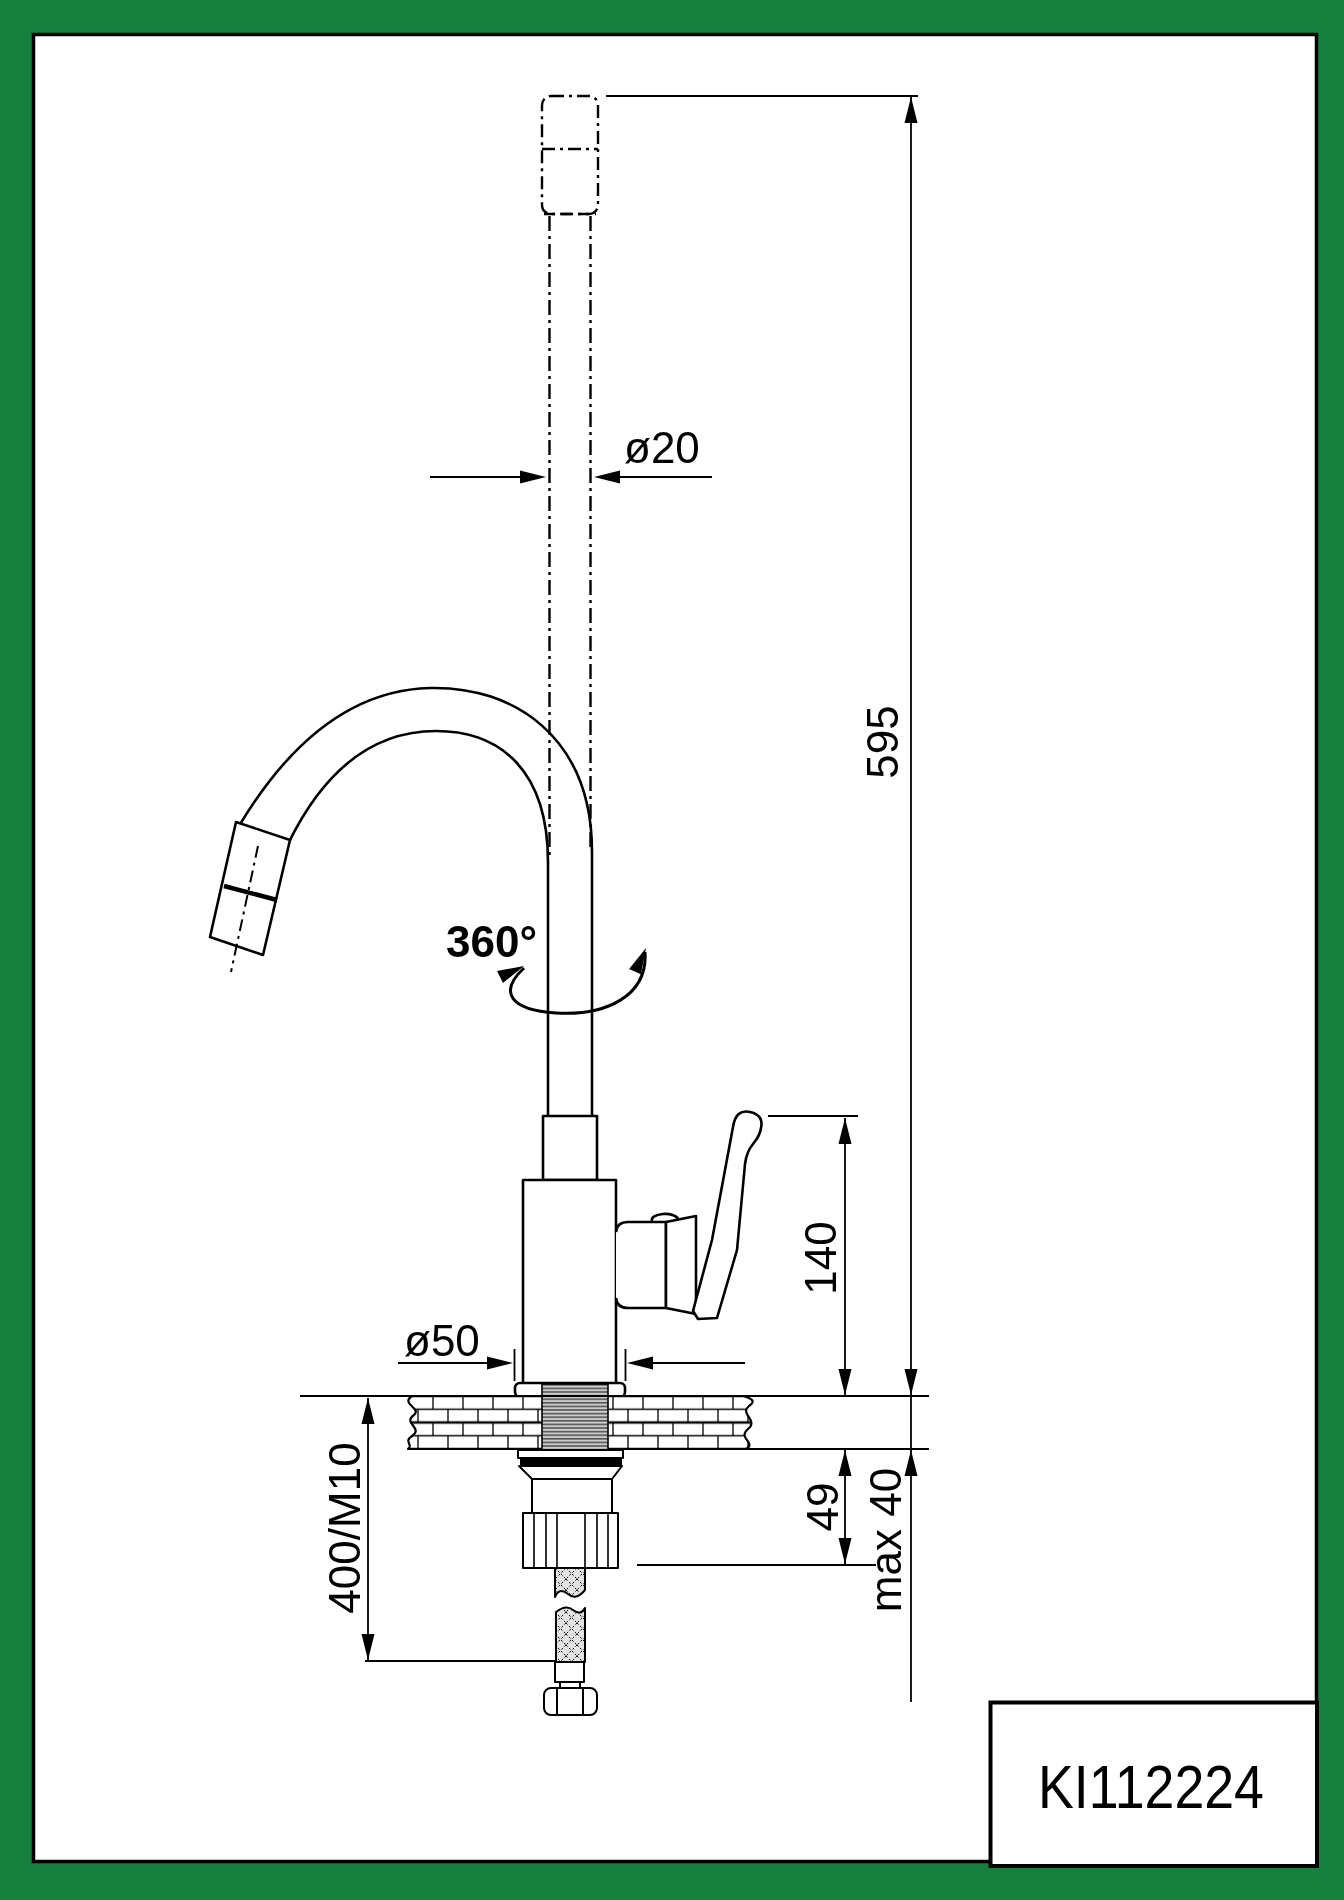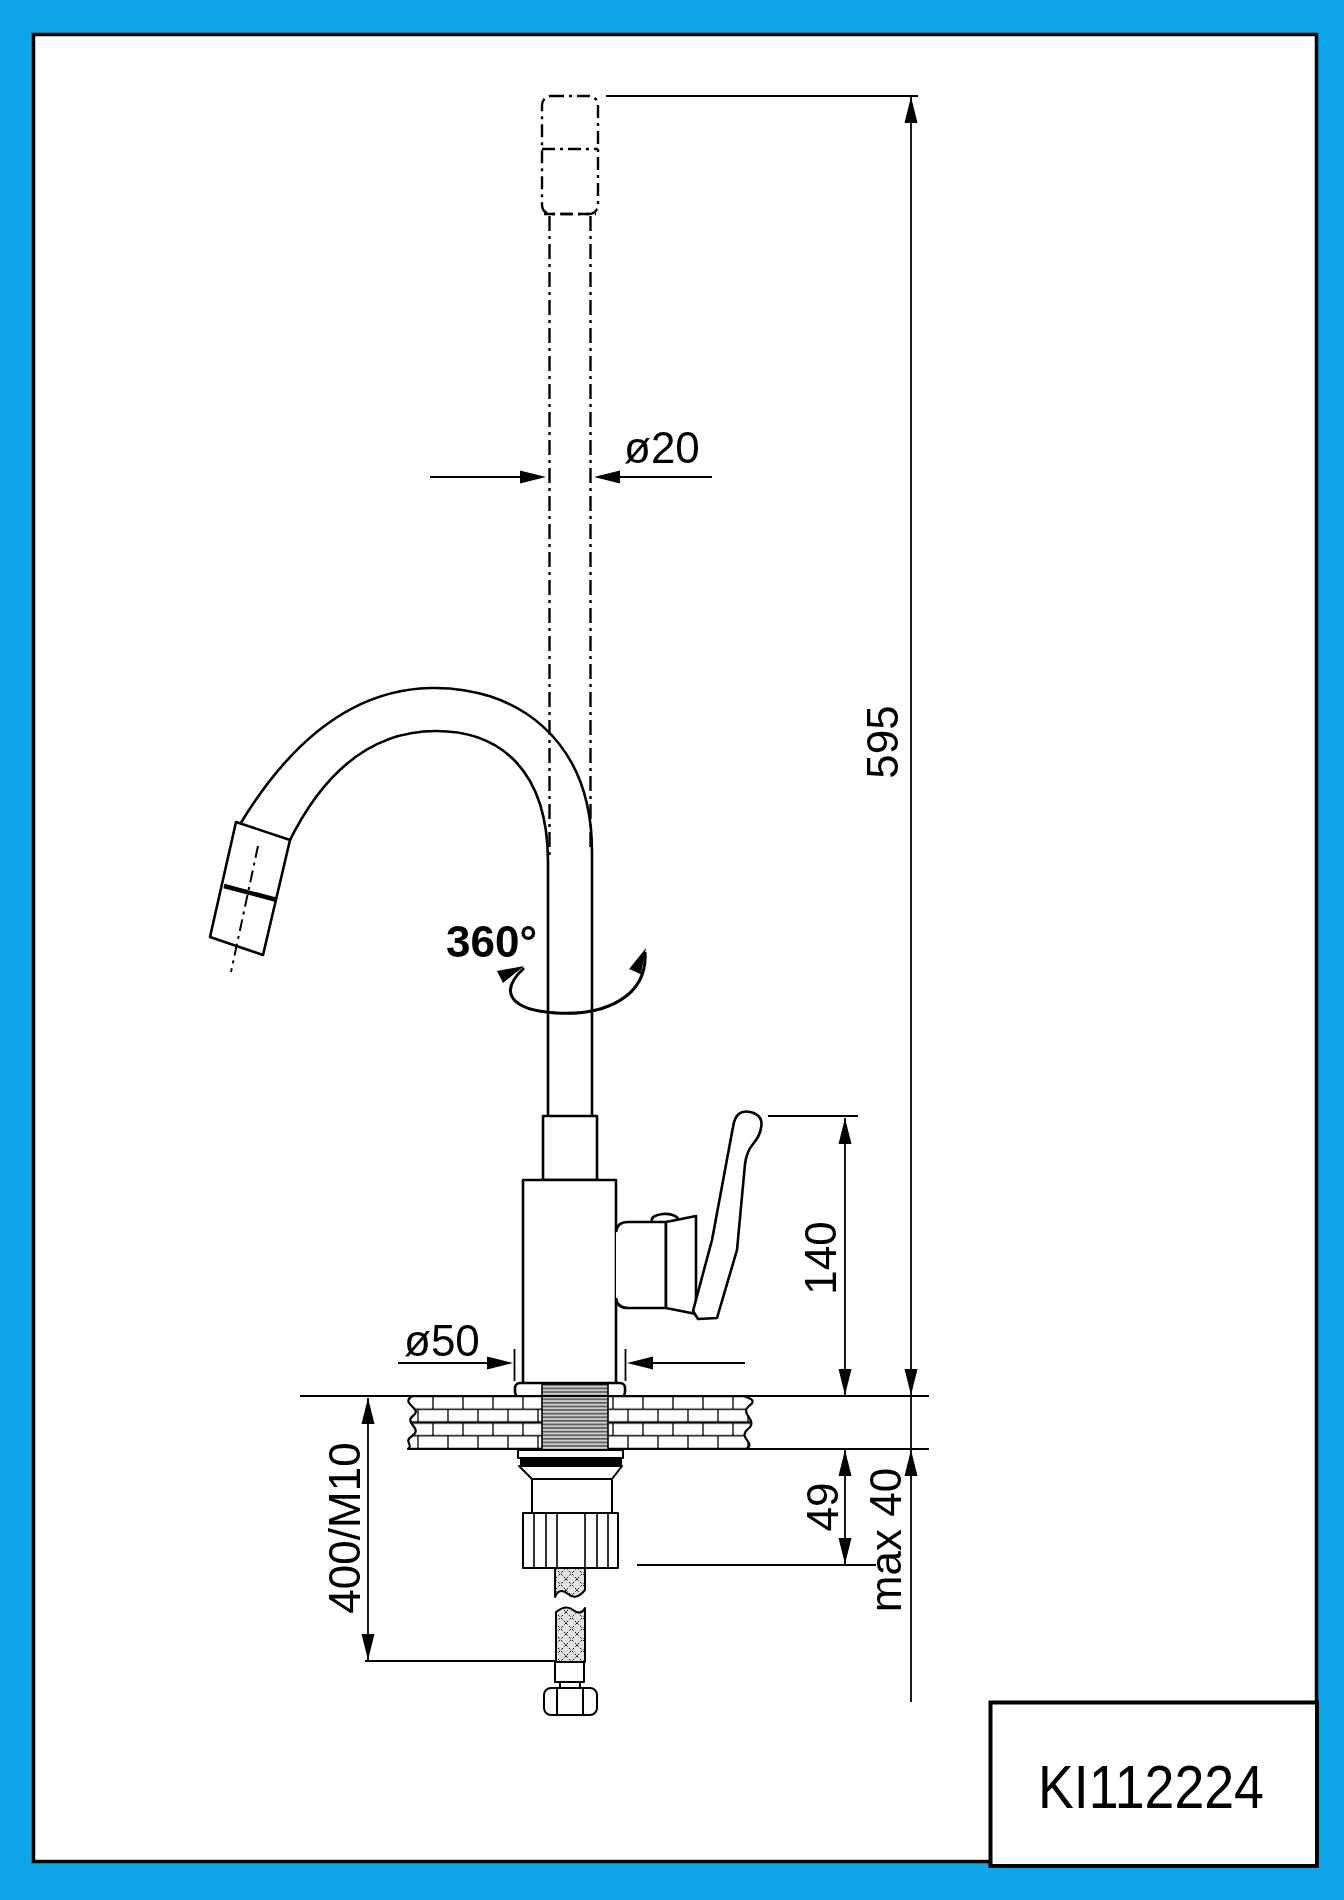--- a/index.html
+++ b/index.html
@@ -1,16 +1,16 @@
 <!DOCTYPE html>
 <html><head>
 <meta charset="utf-8">
 <style>
   html,body{margin:0;padding:0;background:#fff;}
-  .page{width:1344px;height:1900px;position:relative;background:#0ea5e9;
+  .page{width:1344px;height:1900px;position:relative;background:#15803d;
         font-family:"Liberation Sans", sans-serif;text-align:center;}
   svg text{font-family:"Liberation Sans", sans-serif;fill:#000;}
   .dim-text{font-size:44px;}
   .dim-text-bold{font-size:44px;font-weight:bold;}
   .code-text{font-size:62px;}
 </style>
 </head>
 <body>
 
 <div class="page">

